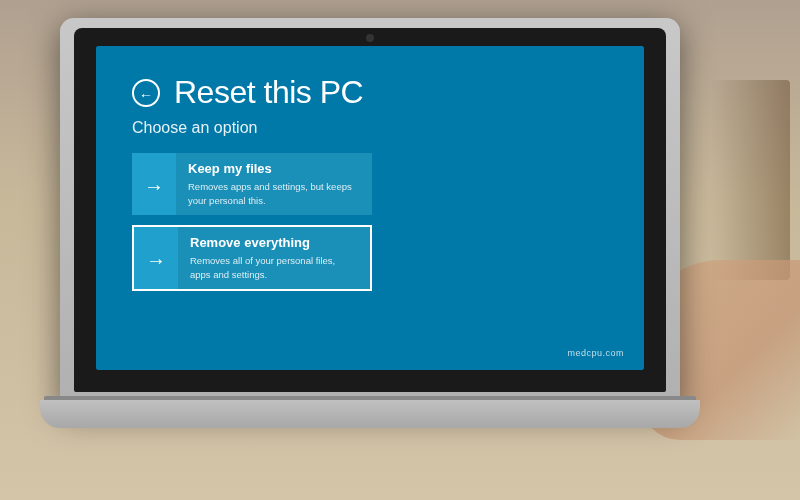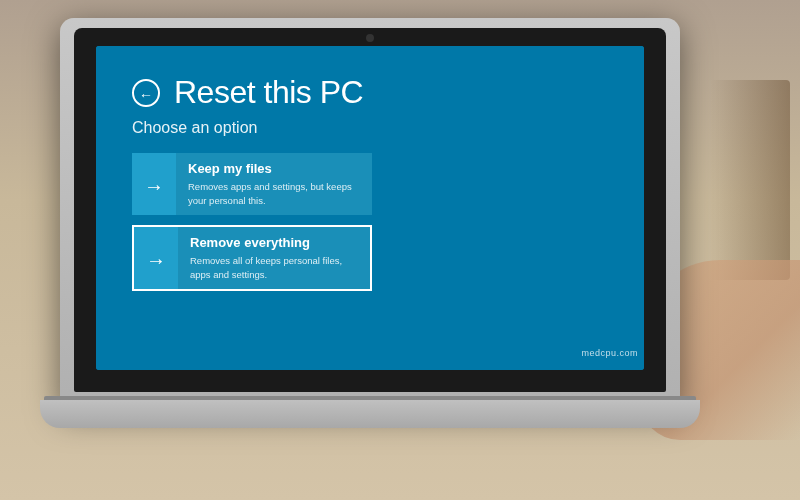--- a/index.html
+++ b/index.html
@@ -222,21 +222,21 @@
       width: 80px;
       height: 200px;
       background: linear-gradient(90deg, transparent, rgba(80,50,20,0.4));
       border-radius: 4px;
     }
 
     
     .watermark {
       position: absolute;
       bottom: 12px;
-      right: 6px;
+      right: 20px;
       color: rgba(255,255,255,0.75);
       font-size: 9px;
       letter-spacing: 0.5px;
     }
   </style>
 </head>
 <body>
 
 <div class="scene">
   <div class="desk-bg"></div>
@@ -273,21 +273,21 @@
                 <div class="option-desc">Removes apps and settings, but keeps your personal this.</div>
               </div>
             </div>
 
             <div class="option-card selected">
               <div class="option-arrow-box">
                 <span class="option-arrow-icon">→</span>
               </div>
               <div class="option-text">
                 <div class="option-title">Remove everything</div>
-                <div class="option-desc">Removes all of keeps personal files, apps and settings.</div>
+                <div class="option-desc">Removes all of your personal files, apps and settings.</div>
               </div>
             </div>
 
           </div>
         </div>
 
         <div class="watermark">medcpu.com</div>
       </div>
     </div>
   </div>

